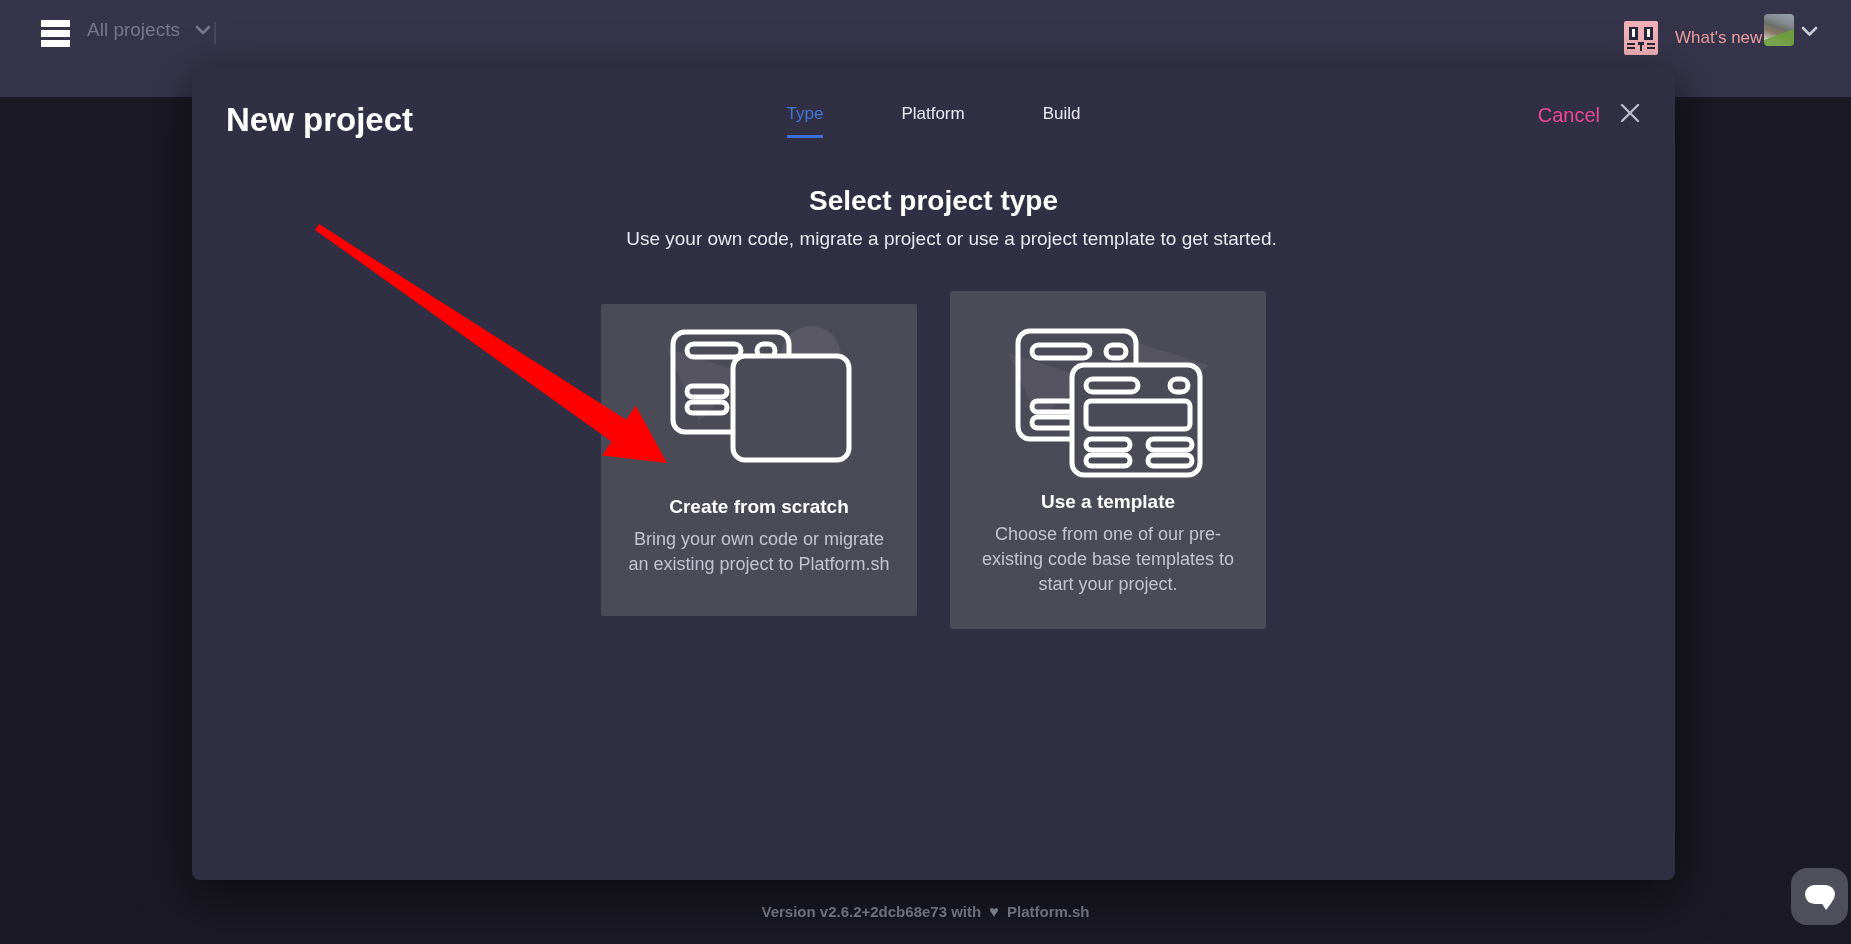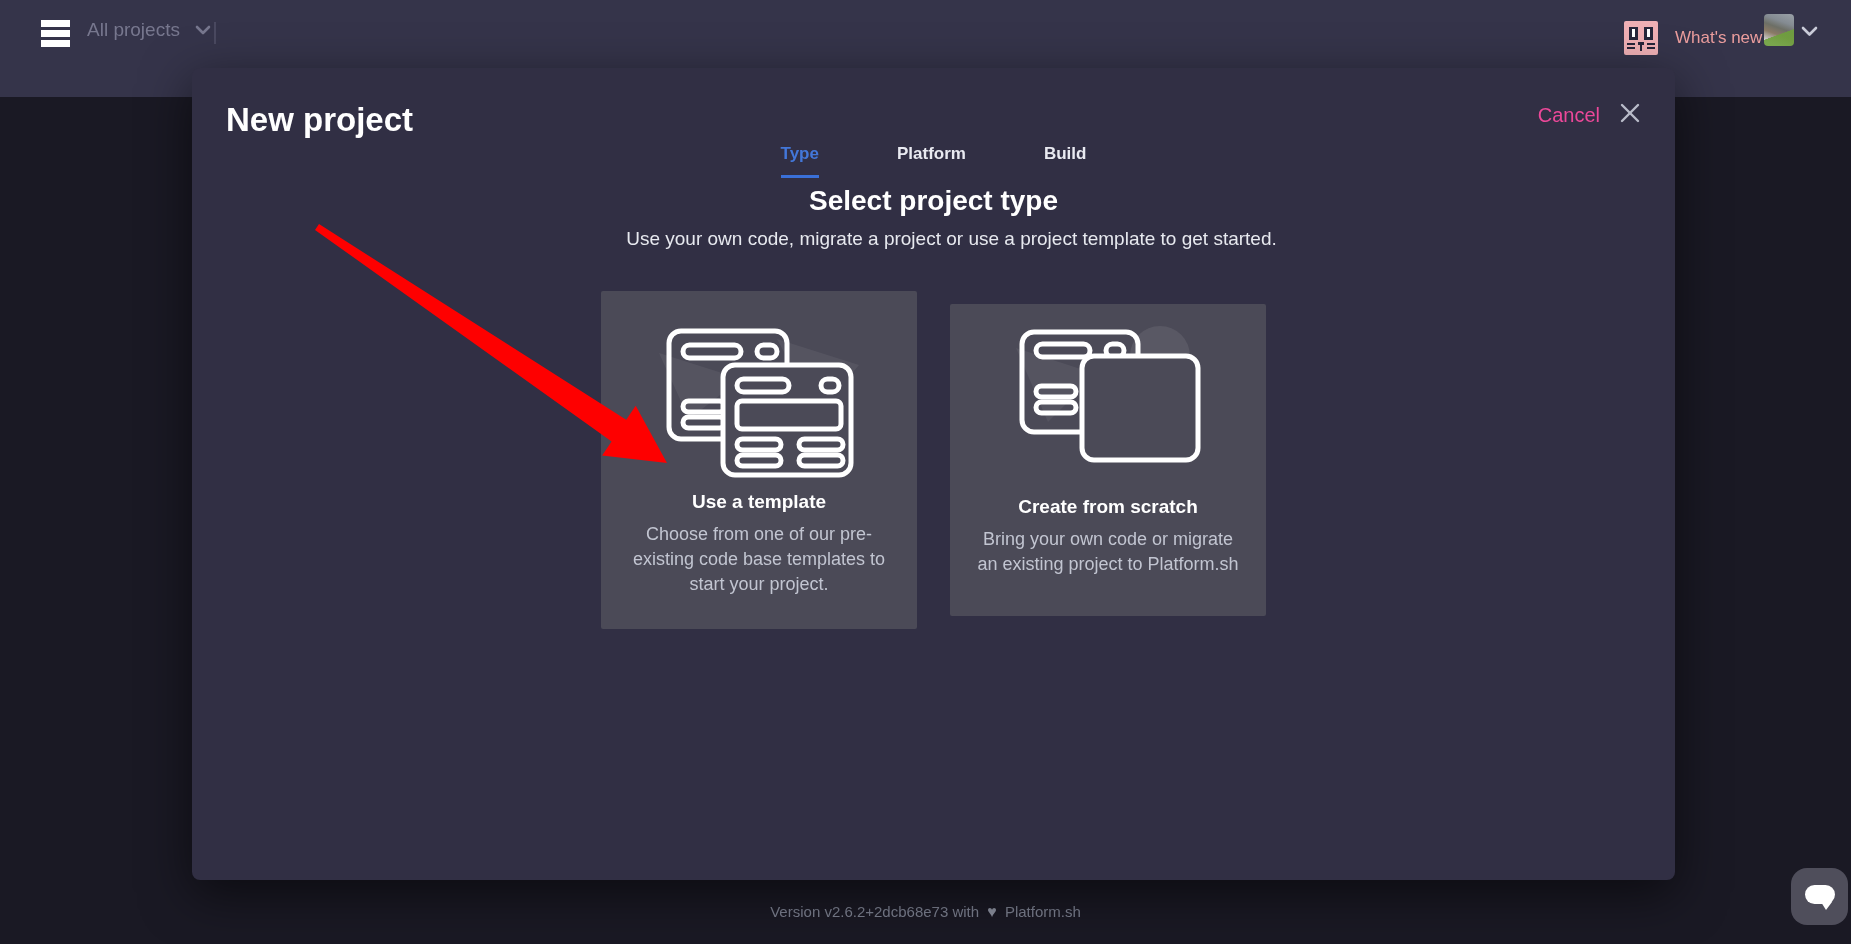--- a/index.html
+++ b/index.html
@@ -29,22 +29,22 @@
   .user-chevron { position:absolute; left:1801px; top:23px; cursor:pointer; }
 
   
   .modal { position:absolute; left:192px; top:68px; width:1483px; height:812px;
            background:#312f44; border-radius:8px; z-index:10;
            box-shadow:0 14px 50px rgba(0,0,0,.55); }
   .modal-title { position:absolute; left:34px; top:33px; font-size:33px; font-weight:bold;
                  color:#ffffff; }
   .tabs { position:absolute; left:0; right:0; top:36px; display:flex;
           justify-content:center; gap:78px; }
-  .tab { font-size:17px; font-weight:bold; color:#e9eaf1; padding-bottom:11px;
-         border-bottom:3px solid transparent; cursor:pointer;margin-top:40px; }
+  .tab { font-size:17px; font-weight:normal; color:#e9eaf1; padding-bottom:11px;
+         border-bottom:3px solid transparent; cursor:pointer; }
   .tab.active { color:#4377d9; border-bottom-color:#3a70d8; }
   .cancel-btn { position:absolute; right:75px; top:36px; color:#ec4899; font-size:20px;
                 cursor:pointer; background:none; border:none;
                 font-family:inherit; }
   .close-btn { position:absolute; right:33px; top:33px; width:24px; height:24px;
                cursor:pointer; background:none; border:none; padding:0; }
 
   .select-heading { position:absolute; left:0; right:0; top:117px; text-align:center;
                     font-size:28px; font-weight:bold; color:#ffffff; }
   .select-subheading { position:absolute; left:0; right:0; top:160px; text-align:center;
@@ -56,21 +56,21 @@
           padding:0 24px; cursor:pointer; }
   .card-template { height:338px; }
   .card-scratch  { height:312px; }
   .card-icon { margin-top:30px; }
   .card-scratch .card-icon { margin-top:22px; }
   .card-title { font-size:19px; font-weight:bold; color:#ffffff; margin-top:6px; }
   .card-desc { font-size:18px; color:#c2c5d1; line-height:25px; margin-top:9px; }
 
   
   .footer { position:absolute; left:0; right:0; top:903px; text-align:center;
-            color:#7c8090; font-size:15px; z-index:2; }
+            color:#7c8090; font-size:15px; z-index:2;font-weight:bold; }
   .footer .heart { color:#8d91a0; font-size:16px; margin:0 4px; }
 
   
   .chat-button { position:absolute; left:1791px; top:868px; width:57px; height:57px;
                  border-radius:16px; background:#4f4e5b; border:none; cursor:pointer;
                  z-index:40; }
 
   
   .arrow-overlay { position:absolute; left:0; top:0; width:1851px; height:944px;
                    z-index:50; pointer-events:none; }
@@ -133,20 +133,38 @@
       <svg width="24" height="24" viewBox="0 0 24 24">
         <line x1="4" y1="4" x2="20" y2="20" stroke="#b9bcc9" stroke-width="2.4" stroke-linecap="round"></line>
         <line x1="20" y1="4" x2="4" y2="20" stroke="#b9bcc9" stroke-width="2.4" stroke-linecap="round"></line>
       </svg>
     </button>
 
     <h2 class="select-heading">Select project type</h2>
     <p class="select-subheading">Use your own code, migrate a project or use a project template to get started.</p>
 
     <div class="cards">
+
+      <div class="card card-scratch">
+        <svg class="card-icon" width="200" height="160" viewBox="0 0 200 160">
+          <circle cx="152" cy="30" r="30" fill="rgba(255,255,255,0.08)"></circle>
+          <polygon points="8,22 88,48 40,96" fill="rgba(255,255,255,0.06)"></polygon>
+          <polygon points="108,62 192,40 172,124" fill="rgba(255,255,255,0.06)"></polygon>
+          <g fill="none" stroke="#ffffff" stroke-width="5" stroke-linejoin="round">
+            <rect x="14" y="6" width="116" height="100" rx="12"></rect>
+            <rect x="28" y="18" width="54" height="13" rx="6.5"></rect>
+            <rect x="98" y="18" width="18" height="13" rx="6.5"></rect>
+            <rect x="28" y="60" width="40" height="11" rx="5.5"></rect>
+            <rect x="28" y="76" width="40" height="11" rx="5.5"></rect>
+          </g>
+          <rect x="74" y="30" width="116" height="104" rx="12" fill="#4b4a57" stroke="#ffffff" stroke-width="5" stroke-linejoin="round"></rect>
+        </svg>
+        <div class="card-title">Create from scratch</div>
+        <div class="card-desc">Bring your own code or migrate an existing project to Platform.sh</div>
+      </div>
 
       <div class="card card-template">
         <svg class="card-icon" width="200" height="160" viewBox="0 0 200 160">
           <polygon points="0,32 82,58 30,98" fill="rgba(255,255,255,0.06)"></polygon>
           <polygon points="118,18 200,44 158,92" fill="rgba(255,255,255,0.06)"></polygon>
           <circle cx="130" cy="102" r="44" fill="rgba(255,255,255,0.05)"></circle>
           <g fill="none" stroke="#ffffff" stroke-width="5" stroke-linejoin="round">
             <rect x="10" y="10" width="118" height="108" rx="12"></rect>
             <rect x="24" y="24" width="58" height="13" rx="6.5"></rect>
             <rect x="98" y="24" width="20" height="13" rx="6.5"></rect>
@@ -163,38 +181,20 @@
               <rect x="140" y="118" width="44" height="11" rx="5.5"></rect>
               <rect x="78" y="134" width="44" height="11" rx="5.5"></rect>
               <rect x="140" y="134" width="44" height="11" rx="5.5"></rect>
             </g>
           </g>
         </svg>
         <div class="card-title">Use a template</div>
         <div class="card-desc">Choose from one of our pre-existing code base templates to start your project.</div>
       </div>
 
-      <div class="card card-scratch">
-        <svg class="card-icon" width="200" height="160" viewBox="0 0 200 160">
-          <circle cx="152" cy="30" r="30" fill="rgba(255,255,255,0.08)"></circle>
-          <polygon points="8,22 88,48 40,96" fill="rgba(255,255,255,0.06)"></polygon>
-          <polygon points="108,62 192,40 172,124" fill="rgba(255,255,255,0.06)"></polygon>
-          <g fill="none" stroke="#ffffff" stroke-width="5" stroke-linejoin="round">
-            <rect x="14" y="6" width="116" height="100" rx="12"></rect>
-            <rect x="28" y="18" width="54" height="13" rx="6.5"></rect>
-            <rect x="98" y="18" width="18" height="13" rx="6.5"></rect>
-            <rect x="28" y="60" width="40" height="11" rx="5.5"></rect>
-            <rect x="28" y="76" width="40" height="11" rx="5.5"></rect>
-          </g>
-          <rect x="74" y="30" width="116" height="104" rx="12" fill="#4b4a57" stroke="#ffffff" stroke-width="5" stroke-linejoin="round"></rect>
-        </svg>
-        <div class="card-title">Create from scratch</div>
-        <div class="card-desc">Bring your own code or migrate an existing project to Platform.sh</div>
-      </div>
-
     </div>
   </section>
 
   <div class="footer">
     <span>Version v2.6.2+2dcb68e73 with</span>
     <span class="heart">♥</span>
     <span>Platform.sh</span>
   </div>
 
   <button class="chat-button">

